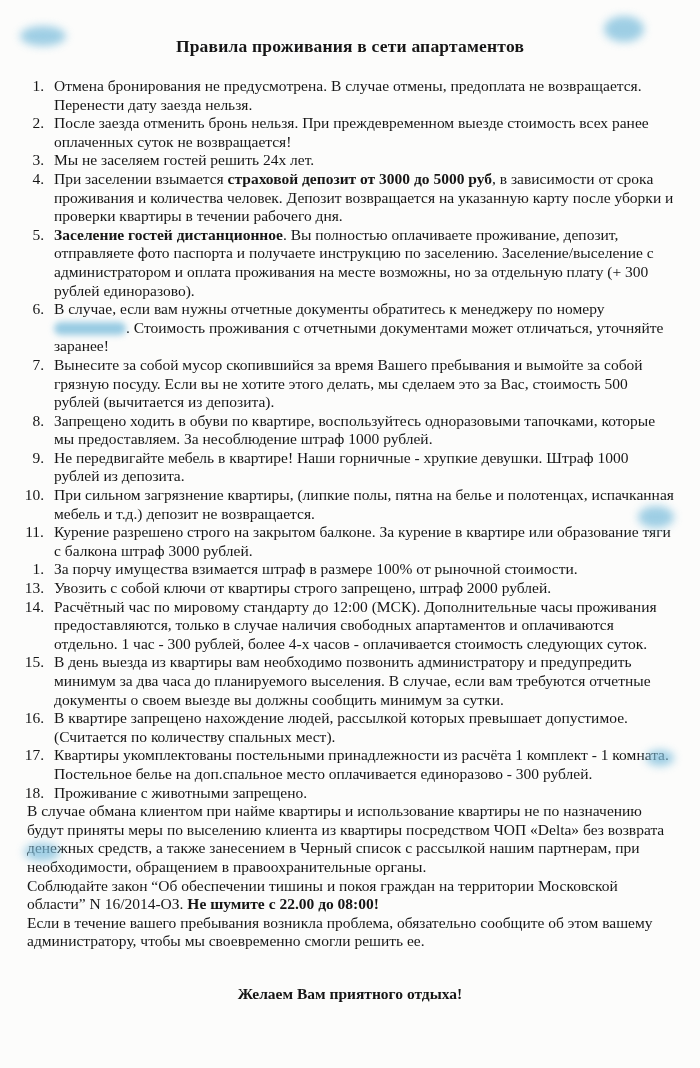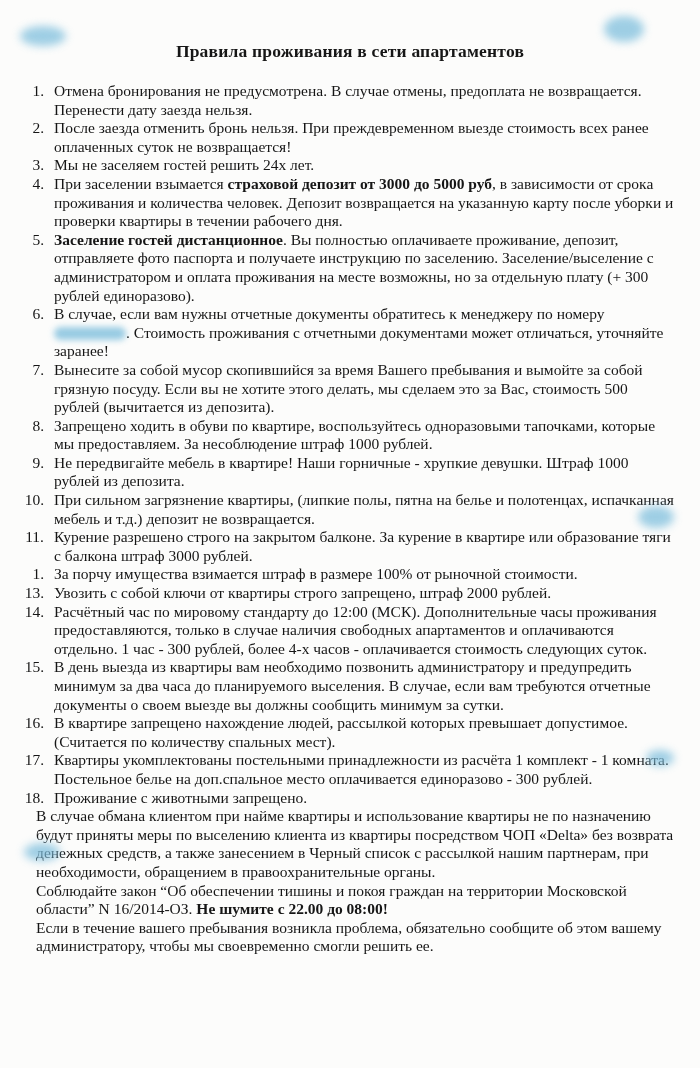--- a/index.html
+++ b/index.html
@@ -8,22 +8,22 @@
     position: relative;
     width: 700px;
     height: 1068px;
     margin: 0 auto;
     background: #fcfcfb;
     font-family: "Liberation Serif", "DejaVu Serif", serif;
     color: #161616;
     overflow: hidden;
   }
   .title {
-    margin: 0;
-    padding-top: 41px;
+    margin: 12px;
+    padding-top: 24px;
     text-align: center;
     font-size: 17.5px;
     font-weight: bold;
     letter-spacing: 0.2px;
   }
   .rules {
     margin-top: 20px;
     padding: 0 26px 0 18px;
   }
   .rule {
@@ -42,21 +42,21 @@
     display: inline-block;
     height: 13px;
     width: 70px;
     background: var(--blur-color, #7fbfdd);
     border-radius: 7px;
     filter: blur(3px);
     opacity: 0.8;
     transform: translateY(2px);
   }
   .footer {
-    padding: 0 26px 0 36px;
+    padding: 0 26px 0 27px;
     font-size: 15.5px;
     line-height: 18.6px;
   }
   .footer p { margin: 0; }
   .closing {
     margin: 34px 0 0 0;
     text-align: center;
     font-size: 15.5px;
     font-weight: bold;
   }
@@ -148,20 +148,21 @@
         <span class="txt"><span>Проживание с животными запрещено.</span></span>
       </div>
     </div>
 
   <div class="footer" id="footer">
       <p><span>В случае обмана клиентом при найме квартиры и использование квартиры не по назначению будут приняты меры по выселению клиента из квартиры посредством ЧОП «Delta» без возврата денежных средств, а также занесением в Черный список с рассылкой нашим партнерам, при необходимости, обращением в правоохранительные органы.</span></p>
       <p><span>Соблюдайте закон “Об обеспечении тишины и покоя граждан на территории Московской области” N 16/2014-ОЗ. </span><span class="b">Не шумите с 22.00 до 08:00!</span></p>
       <p><span>Если в течение вашего пребывания возникла проблема, обязательно сообщите об этом вашему администратору, чтобы мы своевременно смогли решить ее.</span></p>
     </div>
 
+  <p class="closing">Желаем Вам приятного отдыха!</p>
 
   <div id="blurs">
       <div class="blur-spot" style="left: 20px; top: 26px; width: 46px; height: 20px;"></div>
       <div class="blur-spot" style="left: 604px; top: 16px; width: 40px; height: 26px;"></div>
       <div class="blur-spot" style="left: 638px; top: 506px; width: 36px; height: 22px;"></div>
       <div class="blur-spot" style="left: 646px; top: 750px; width: 28px; height: 16px;"></div>
       <div class="blur-spot" style="left: 24px; top: 843px; width: 36px; height: 18px;"></div>
     </div>
 </div>
 

